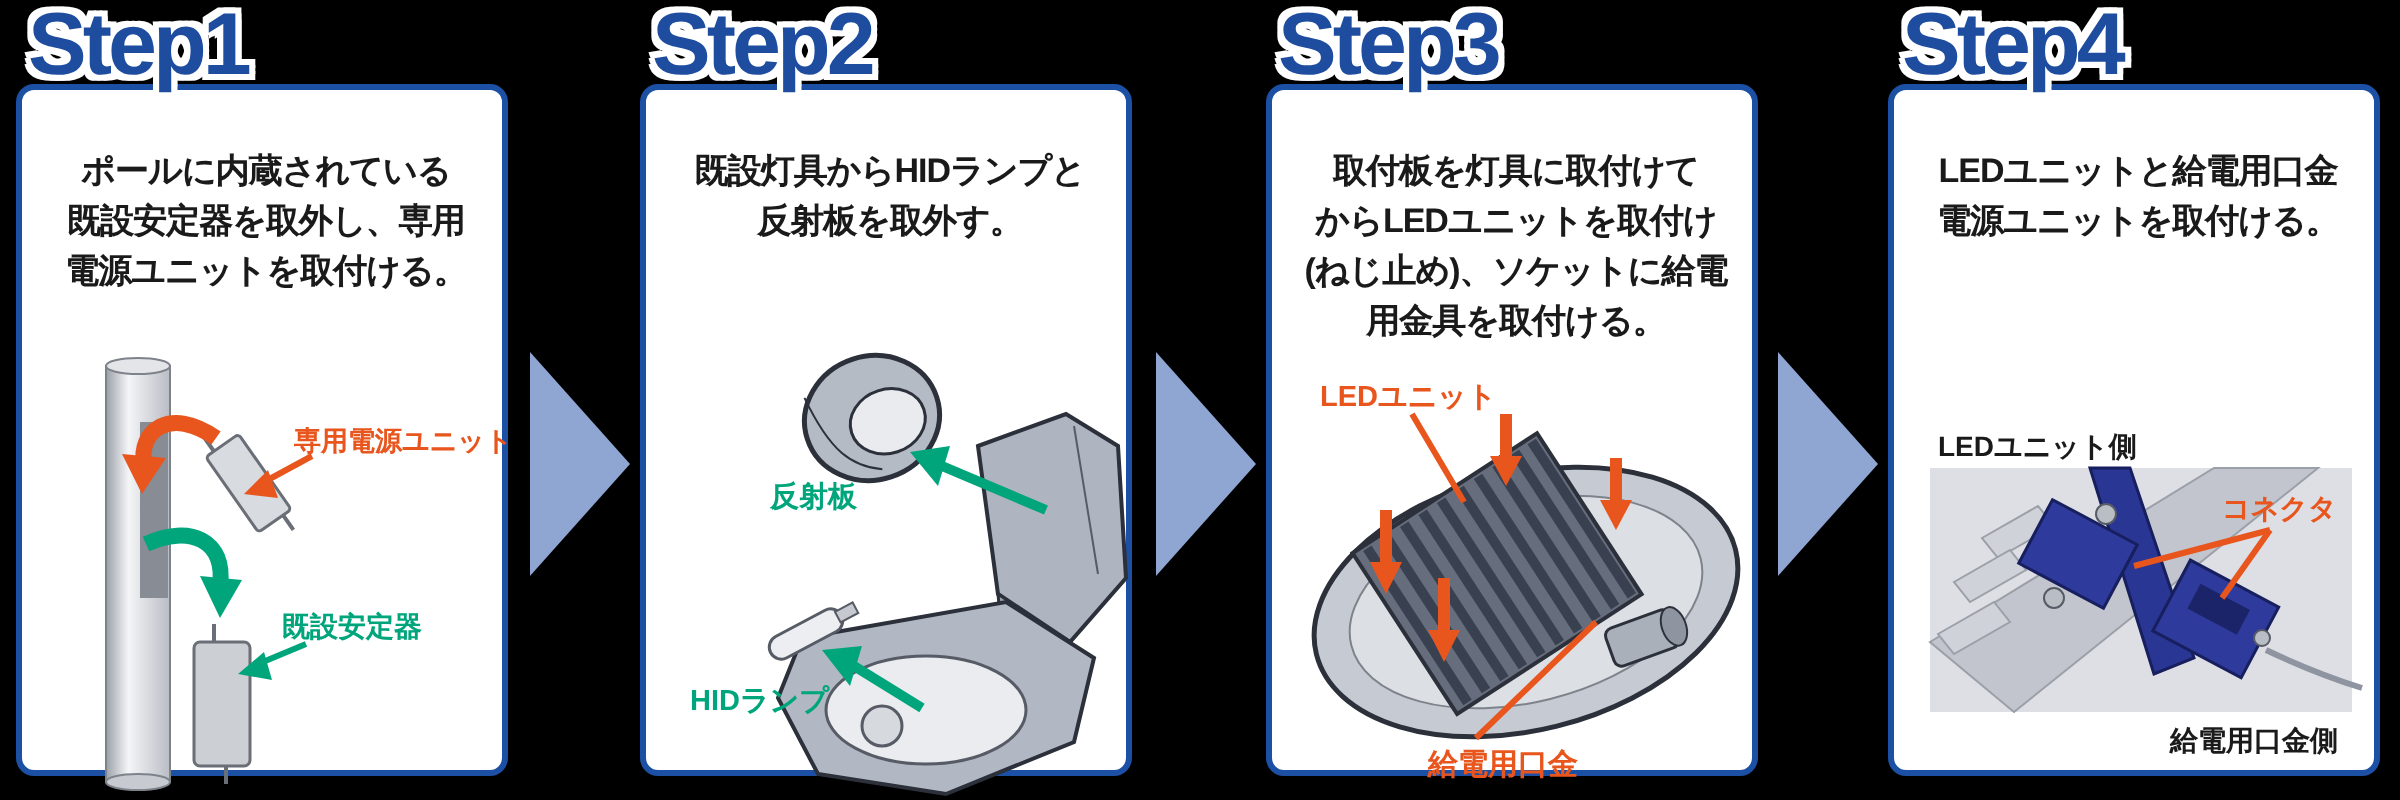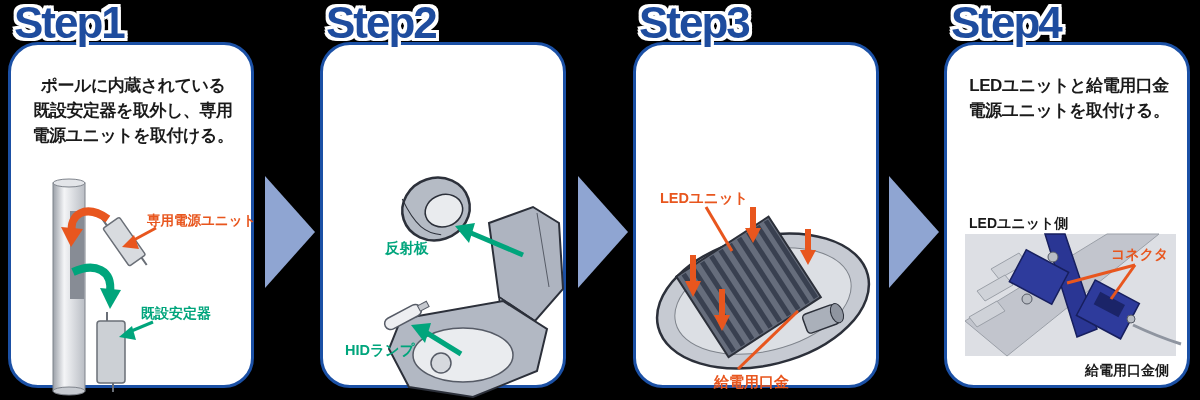--- a/index.html
+++ b/index.html
@@ -1,19 +1,19 @@
 <!DOCTYPE html>
 <html><head>
 <meta charset="utf-8">
 <style>
   html,body{margin:0;padding:0;background:#000;}
   .stage{position:relative;width:1200px;height:400px;background:#000;overflow:hidden;
          font-family:"Liberation Sans","DejaVu Sans",sans-serif;text-align:center;}
   .panel{position:absolute;top:42px;height:346px;width:246px;background:#fff;
-         border:3px solid #1b50a5;border-radius:30px;box-sizing:border-box;}
+         border:3px solid #1b50a5;border-radius:9px;box-sizing:border-box;}
   .p1{left:8px}.p2{left:320px}.p3{left:633px}.p4{left:944px}
   .step-title{position:absolute;top:-2px;z-index:5;font-size:44px;line-height:50px;
       font-weight:bold;letter-spacing:-2px;color:#1e4c9e;
       text-shadow:-3px -3px 0 #fff,-3px 0 0 #fff,-3px 3px 0 #fff,0 -3px 0 #fff,0 3px 0 #fff,
                   3px -3px 0 #fff,3px 0 0 #fff,3px 3px 0 #fff,
                   -2px -2px 0 #fff,2px -2px 0 #fff,-2px 2px 0 #fff,2px 2px 0 #fff;}
   .t1{left:14px}.t2{left:326px}.t3{left:639px}.t4{left:951px}
   .panel-body{margin:28px 10px 0 14px;font-size:17px;line-height:25px;font-weight:bold;
       color:#1a1a1a;white-space:pre-line;letter-spacing:-0.5px;}
   .illus{position:absolute;left:0;top:126px;width:246px;height:233px;}
@@ -75,20 +75,22 @@
         <g>
           <line x1="142" y1="151" x2="118" y2="161" stroke="#00a57c" stroke-width="3"></line>
           <polygon points="108,166 121,155 125,169" fill="#00a57c"></polygon>
         </g>
         <text x="130" y="147" font-size="14" fill="#00a57c">既設安定器</text>
       </svg>
     </div>
   </div>
 
   <div class="panel p2">
+    <div class="panel-body">既設灯具からHIDランプと
+反射板を取外す。</div>
     <div class="illus">
       <svg viewBox="0 0 246 233">
         <g transform="rotate(-18 113 38)">
           <ellipse cx="113" cy="38" rx="34" ry="31" fill="#b5bbc5" stroke="#2c303a" stroke-width="2.5"></ellipse>
           <ellipse cx="120" cy="42" rx="19" ry="16" fill="#e9ebee" stroke="#2c303a" stroke-width="1.5"></ellipse>
           <path d="M 84,18 C 88,48 96,58 110,64" stroke="#2c303a" stroke-width="1" fill="none"></path>
         </g>
         <g>
           <polygon points="166,52 210,36 236,52 240,118 212,150 176,126" fill="#aeb4c0" stroke="#2c303a" stroke-width="2"></polygon>
           <line x1="214" y1="42" x2="226" y2="116" stroke="#565b66" stroke-width="1"></line>
@@ -111,20 +113,24 @@
           <line x1="138" y1="183" x2="104" y2="162" stroke="#00a57c" stroke-width="5"></line>
           <polygon points="88,154 108,152 102,172" fill="#00a57c"></polygon>
         </g>
         <text x="62" y="82" font-size="14.5" fill="#00a57c">反射板</text>
         <text x="22" y="184" font-size="14.5" fill="#00a57c">HIDランプ</text>
       </svg>
     </div>
   </div>
 
   <div class="panel p3">
+    <div class="panel-body">取付板を灯具に取付けて
+からLEDユニットを取付け
+(ねじ止め)、ソケットに給電
+用金具を取付ける。</div>
     <div class="illus">
       <svg viewBox="0 0 246 233">
         <g transform="rotate(-14 127 130)">
           <ellipse cx="127" cy="130" rx="108" ry="64" fill="#c6cad2" stroke="#2c303a" stroke-width="2.5"></ellipse>
           <ellipse cx="127" cy="130" rx="90" ry="50" fill="#dcdfe4" stroke="#7e838b" stroke-width="1"></ellipse>
         </g>
         <g transform="rotate(-33 112 115)">
           <rect x="57" y="68" width="110" height="96" fill="#666d7c" stroke="#2c303a" stroke-width="2"></rect>
           <rect x="62" y="70" width="5" height="92" fill="#394050"></rect>
             <rect x="73" y="70" width="5" height="92" fill="#394050"></rect>

